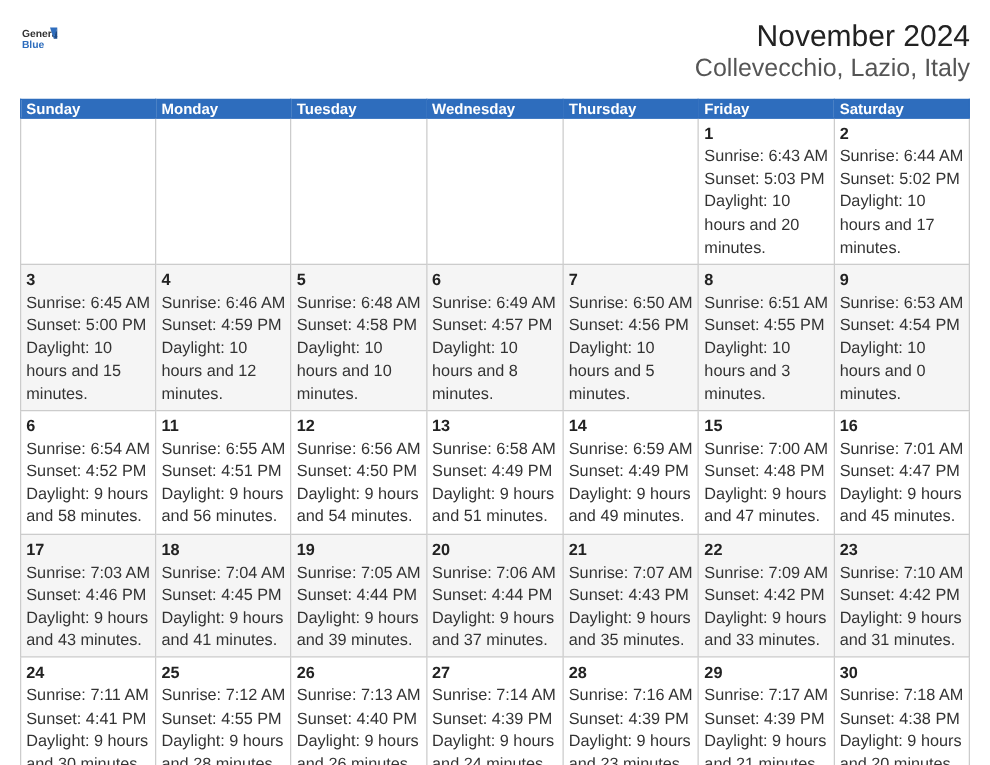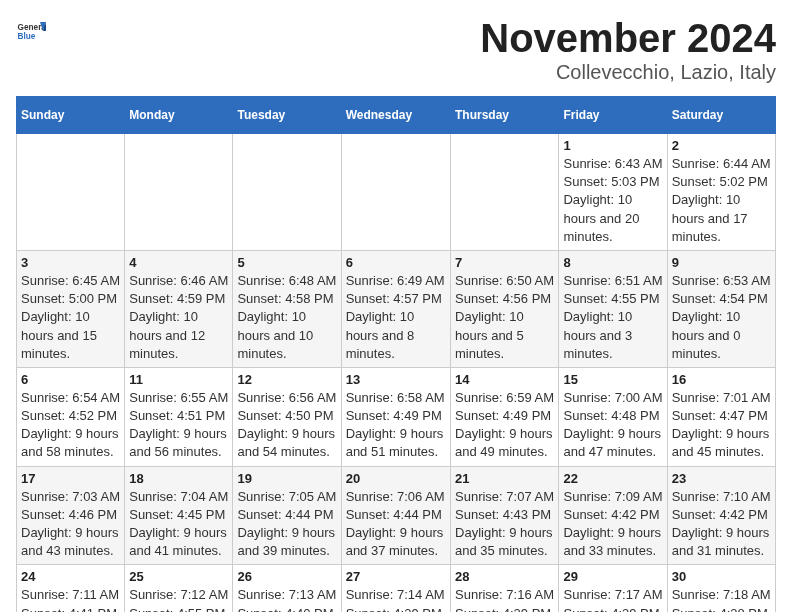--- a/index.html
+++ b/index.html
@@ -22,37 +22,37 @@
       gap: 4px;
     }
     .logo-icon {
       width: 30px;
       height: 30px;
     }
     .title-block {
       text-align: right;
     }
     .month-title {
-      font-size: 40px;
-      font-weight: bold;
+      font-size: 24px;
+      font-weight: normal;
       color: #222;
     }
     .location-title {
       font-size: 20px;
       color: #555;
     }
     table {
       width: 100%;
       border-collapse: collapse;
       font-size: 11px;
     }
     thead tr th {
       background: #2e6dbd;
       color: #fff;
-      padding: 11px 4px;
+      padding: 0 4px;
       text-align: left;
       font-size: 12px;
       border: 1px solid #2e6dbd;
     }
     tbody tr td {
       vertical-align: top;
       border: 1px solid #ccc;
       padding: 4px;
       width: 112px;
       min-height: 80px;

